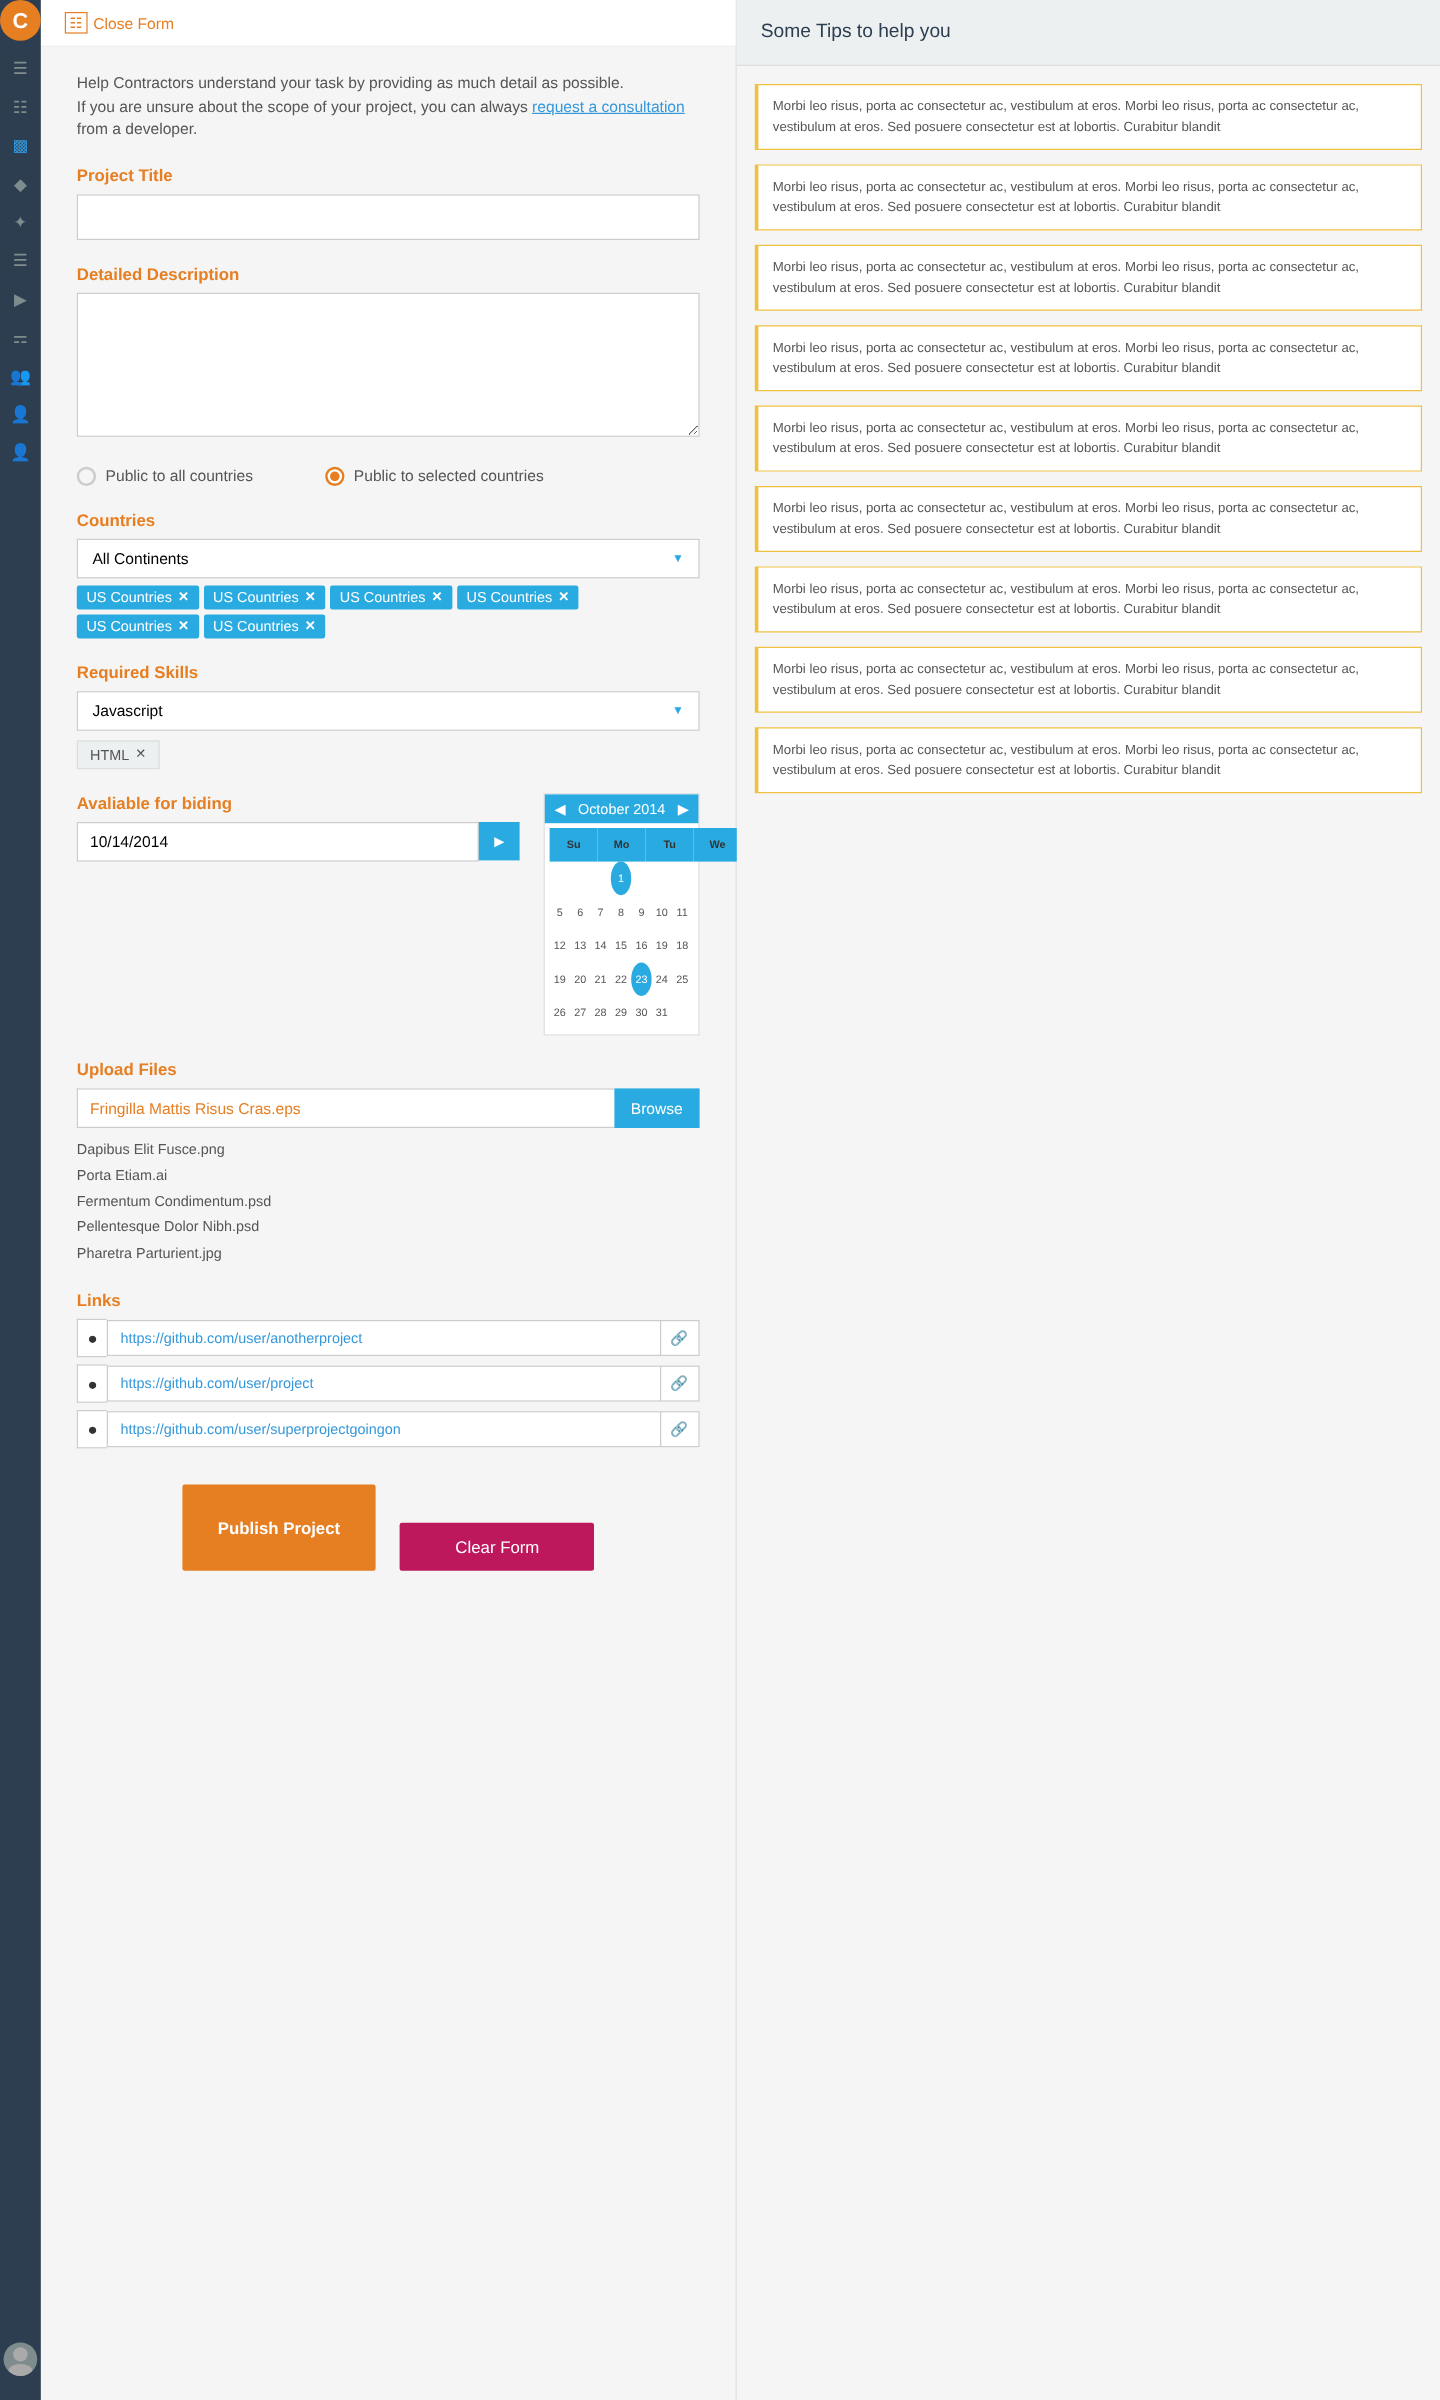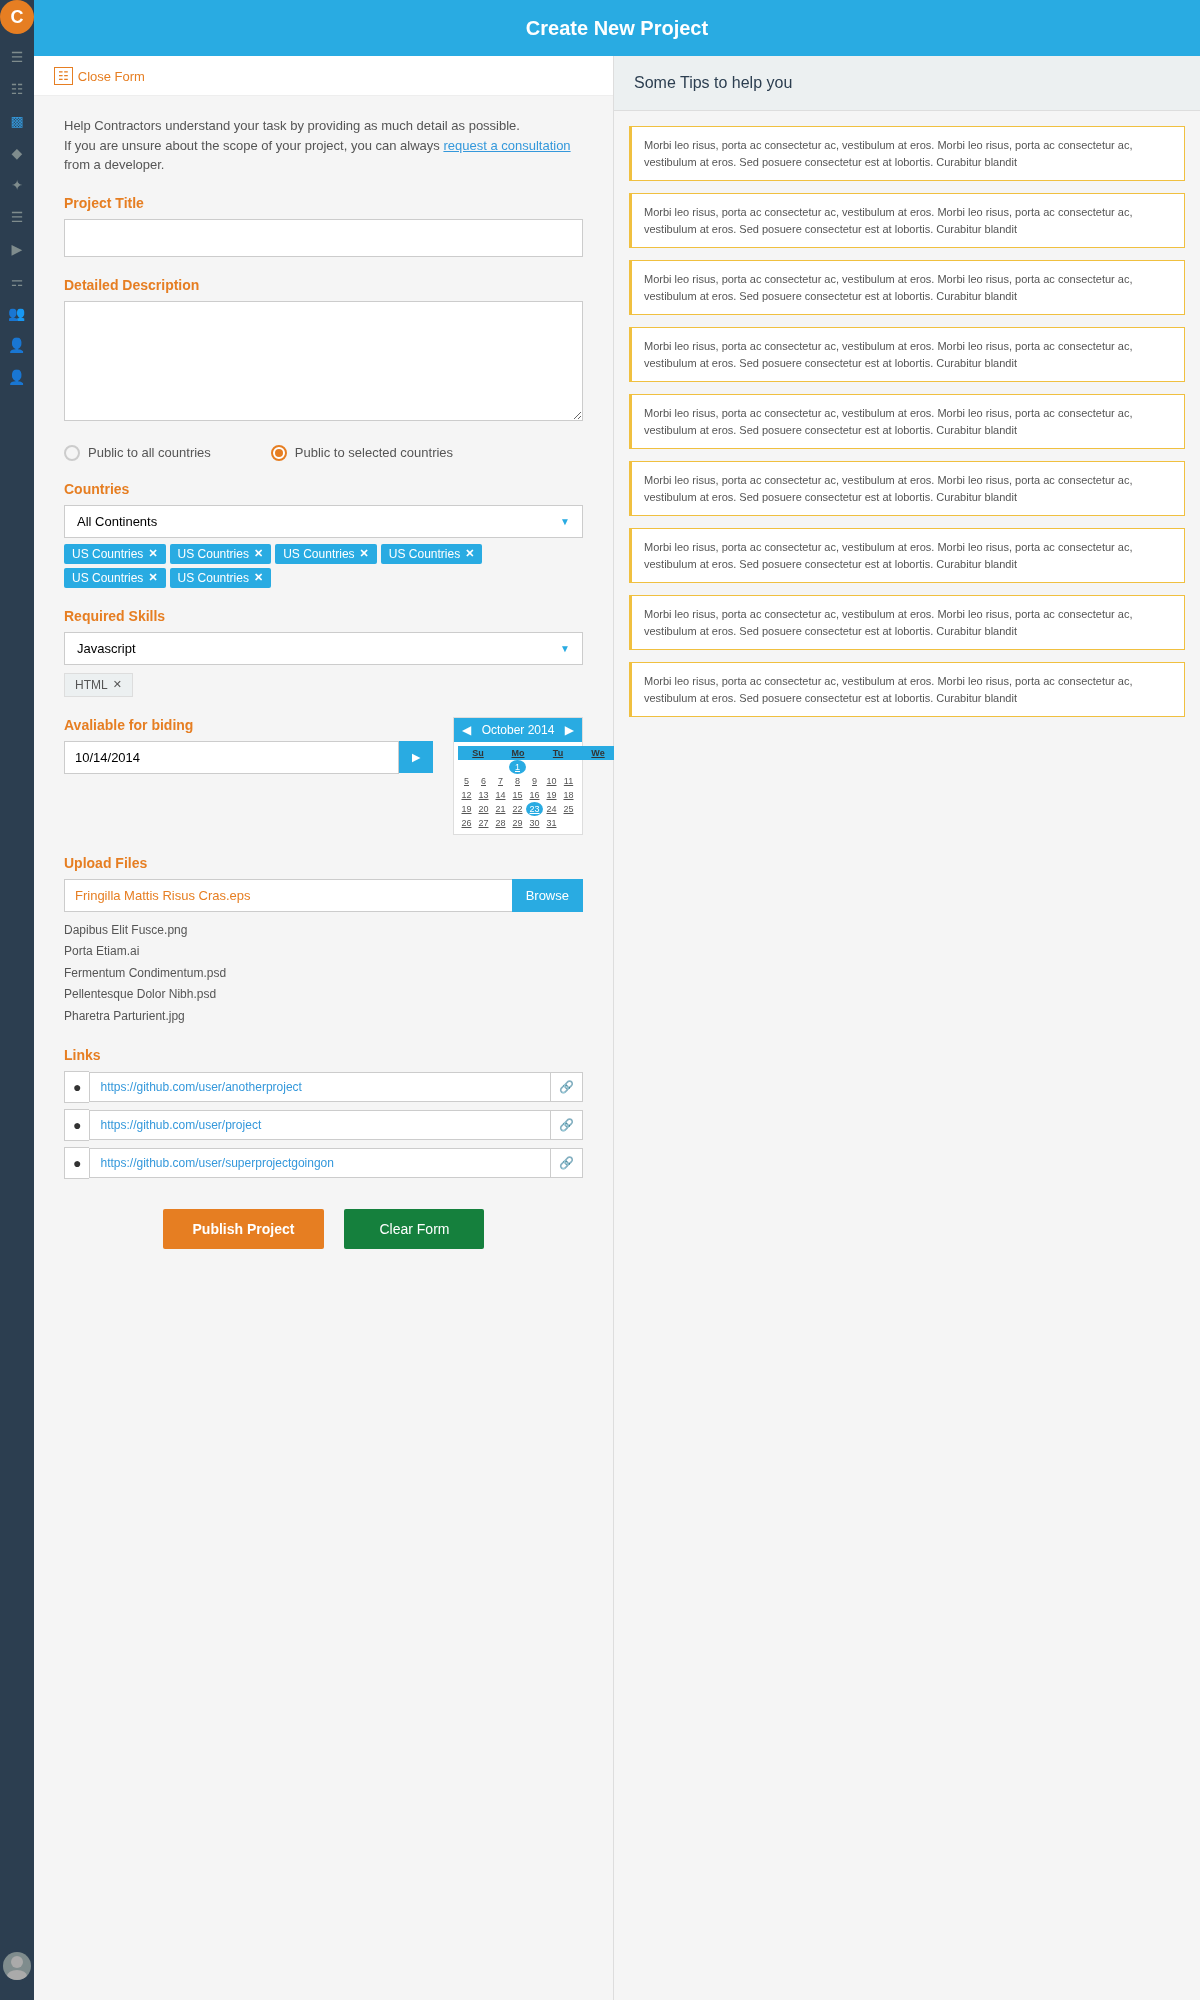--- a/index.html
+++ b/index.html
@@ -303,27 +303,26 @@
       color: white;
     }
     .calendar-grid {
       padding: 4px;
     }
     .cal-row {
       display: flex;
     }
     .cal-cell {
       width: 17px;
-      height: 14px;
+      height: 28px;
       display: flex;
       align-items: center;
       justify-content: center;
       font-size: 9px;
       color: #555;
-      text-decoration: underline;
     }
     .cal-cell.header { font-weight: bold; color: #333; }
     .cal-cell.today {
       background: #29abe2;
       color: white;
       border-radius: 50%;
     }
     .cal-cell.selected {
       background: #29abe2;
       color: white;
@@ -405,27 +404,28 @@
       background: #e67e22;
       color: white;
       border: none;
       padding: 12px 30px;
       font-size: 14px;
       font-weight: bold;
       cursor: pointer;
       border-radius: 2px;
     }
     .btn-clear {
-      background: #15803d;
+      background: #be185d;
       color: white;
       border: none;
-      padding: 12px 35px;
+      padding: 12px 46px;
       font-size: 14px;
       cursor: pointer;
       border-radius: 2px;
+      margin-top: 32px;
     }
 
     
     .tips-area {
       flex: 1;
       background: #f5f5f5;
       padding: 0;
     }
     .tips-header {
       background: #ecf0f1;
@@ -470,25 +470,20 @@
   <div class="sidebar-avatar">
     <svg width="28" height="28" viewBox="0 0 28 28">
         <circle cx="14" cy="10" r="6" fill="#aaa"></circle>
         <ellipse cx="14" cy="24" rx="10" ry="6" fill="#aaa"></ellipse>
       </svg>
   </div>
 </div>
 
 <div class="main-area">
 
-  <div class="header">
-    <div class="header-left"></div>
-    <div class="header-title">Create New Project</div>
-    <div class="header-right"></div>
-  </div>
 
   <div class="content-layout">
 
     <div class="form-area">
 
       <div class="close-form-bar">
         <span class="close-form-btn">
           <span style="font-size:12px; border: 1px solid #e67e22; padding: 1px 3px;">☷</span>
           <span>Close Form</span>
         </span>

